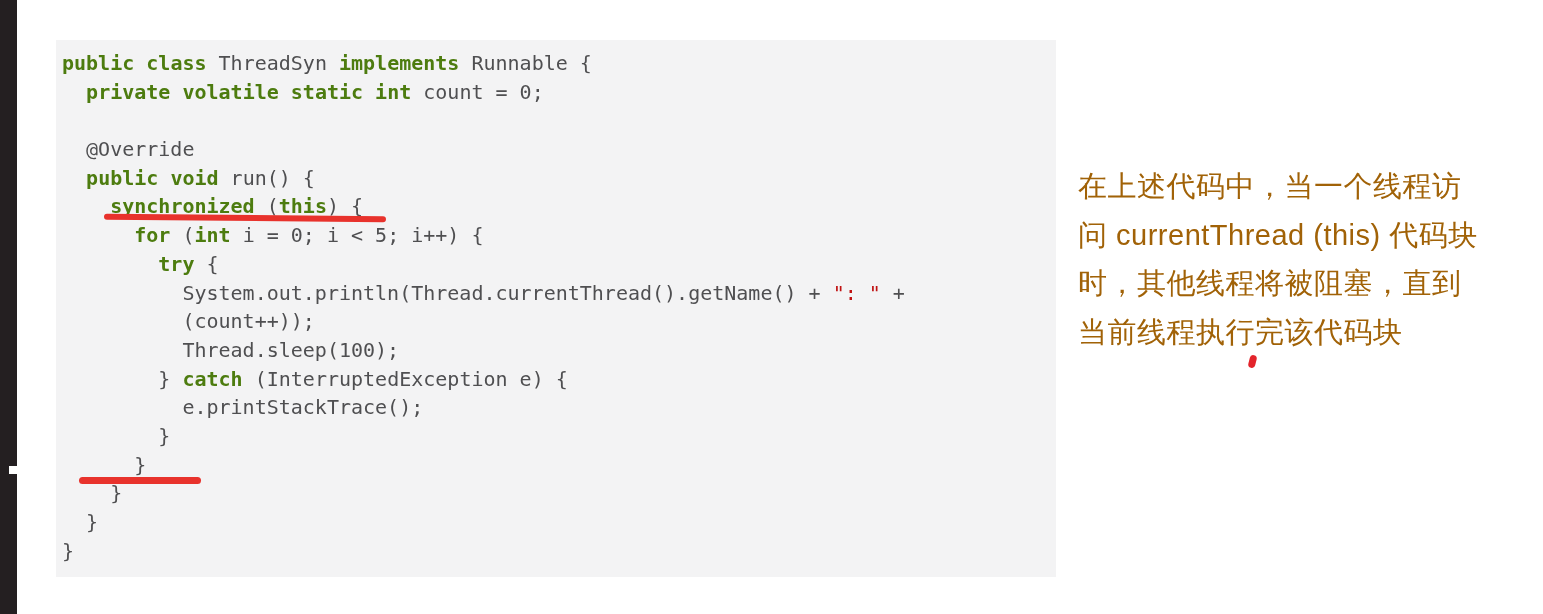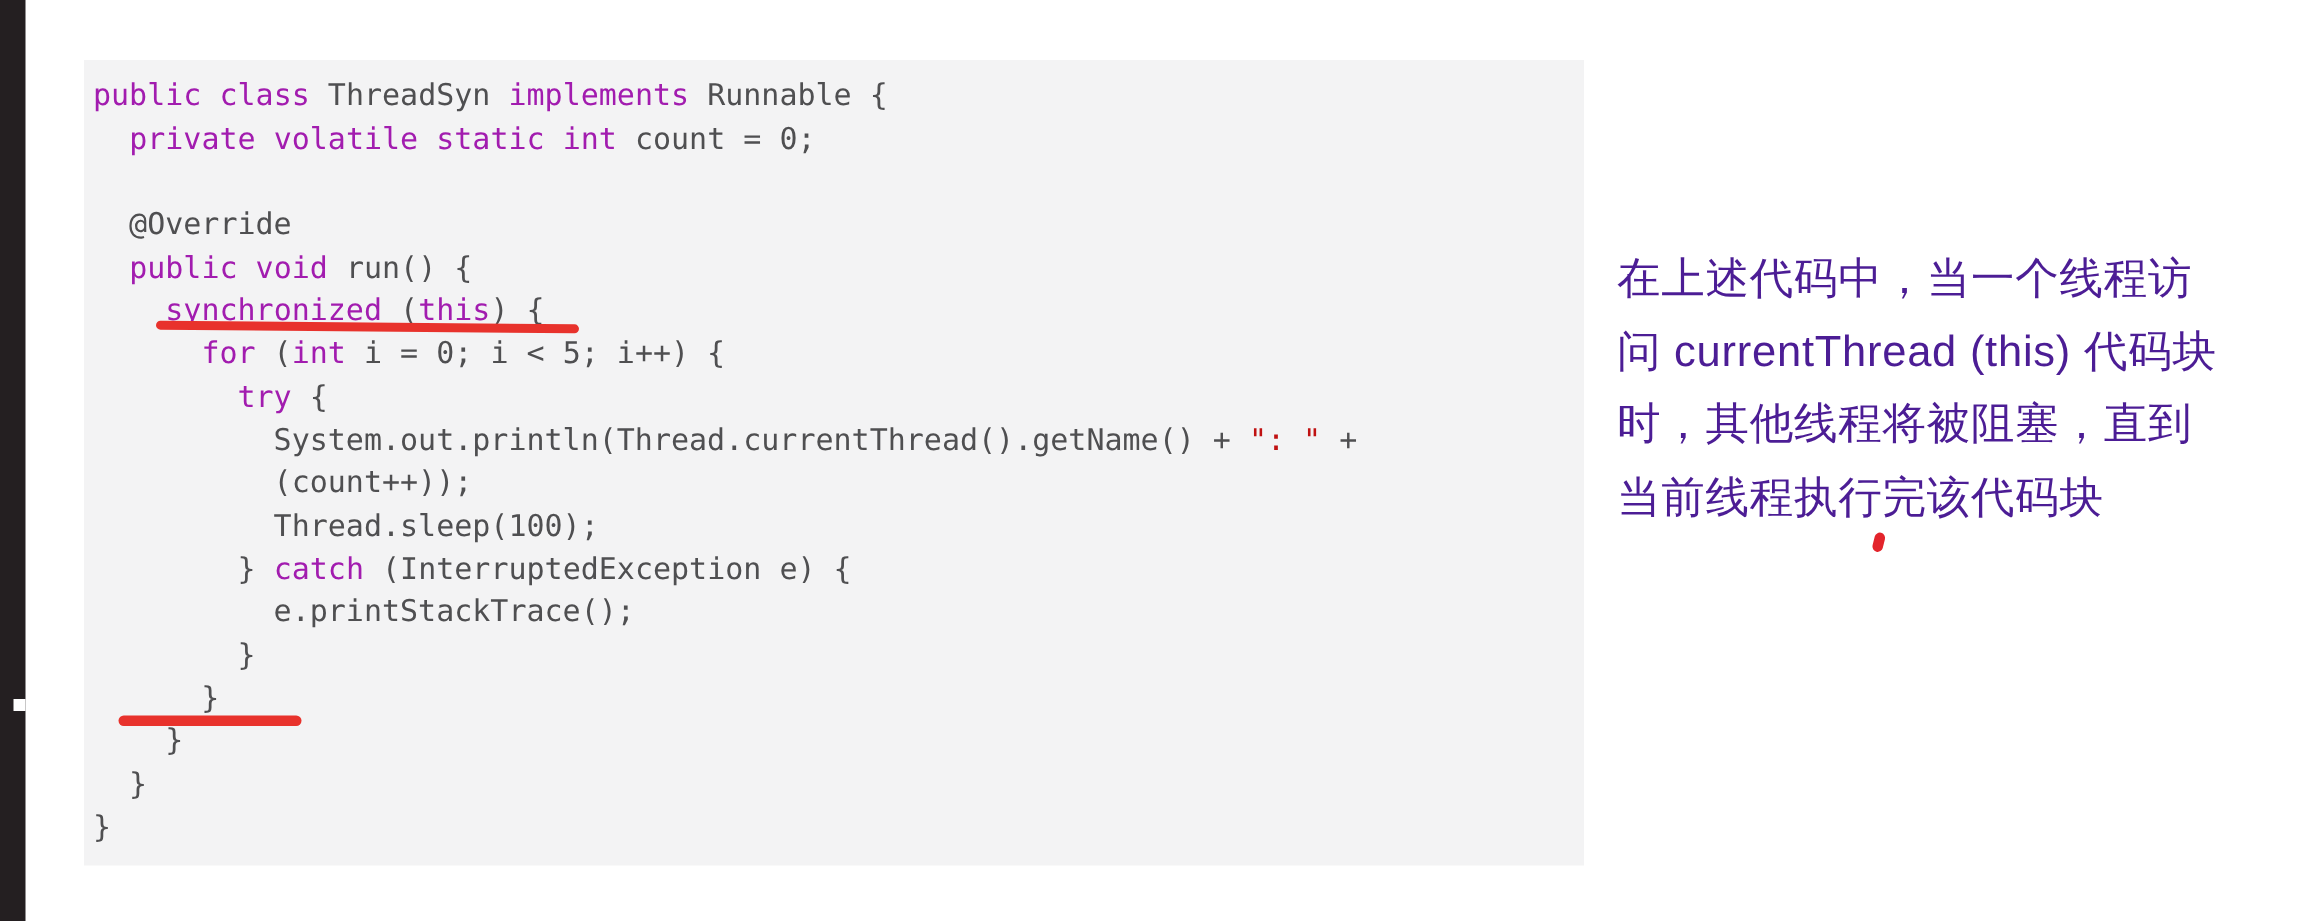--- a/index.html
+++ b/index.html
@@ -9,33 +9,33 @@
   
   .left-strip{position:absolute;left:0;top:0;width:17px;height:614px;background:#241f21;}
   .strip-marker{position:absolute;left:9px;top:466px;width:8px;height:8px;background:#ffffff;}
 
   
   .code-panel{position:absolute;left:56px;top:40px;width:1000px;height:537px;background:#f3f3f4;}
   .code{margin:0;padding:9px 8px 0 6px;
         font-family:"DejaVu Sans Mono","Liberation Mono",monospace;
         font-size:20px;line-height:28.7px;color:#4f4f51;}
   .code .line{white-space:pre;height:28.7px;}
-  .code .kw{color:#a21caf;}
+  .code .kw{color:#4d7c0f;font-weight:bold;}
   .code .str{color:#c01111;}
 
   
   .u-sync{position:absolute;left:104px;top:215px;width:282px;height:6px;background:#e8322c;
           border-radius:4px;transform:rotate(0.5deg);}
   .u-brace{position:absolute;left:79px;top:477px;width:122px;height:7px;background:#e8322c;
            border-radius:4px;}
   .pen-dot{position:absolute;left:1249px;top:355px;width:7px;height:13px;background:#e3242b;
            border-radius:5px;transform:rotate(14deg);}
 
   
-  .annotation{position:absolute;left:1078px;top:162px;width:430px;color:#4c1d95;
+  .annotation{position:absolute;left:1078px;top:162px;width:430px;color:#a16207;
               font-size:29px;line-height:48.6px;letter-spacing:0.5px;white-space:pre;}
 </style>
 </head>
 <body>
 
 <div id="page">
 
   <div class="left-strip"></div>
   <div class="strip-marker"></div>
 

